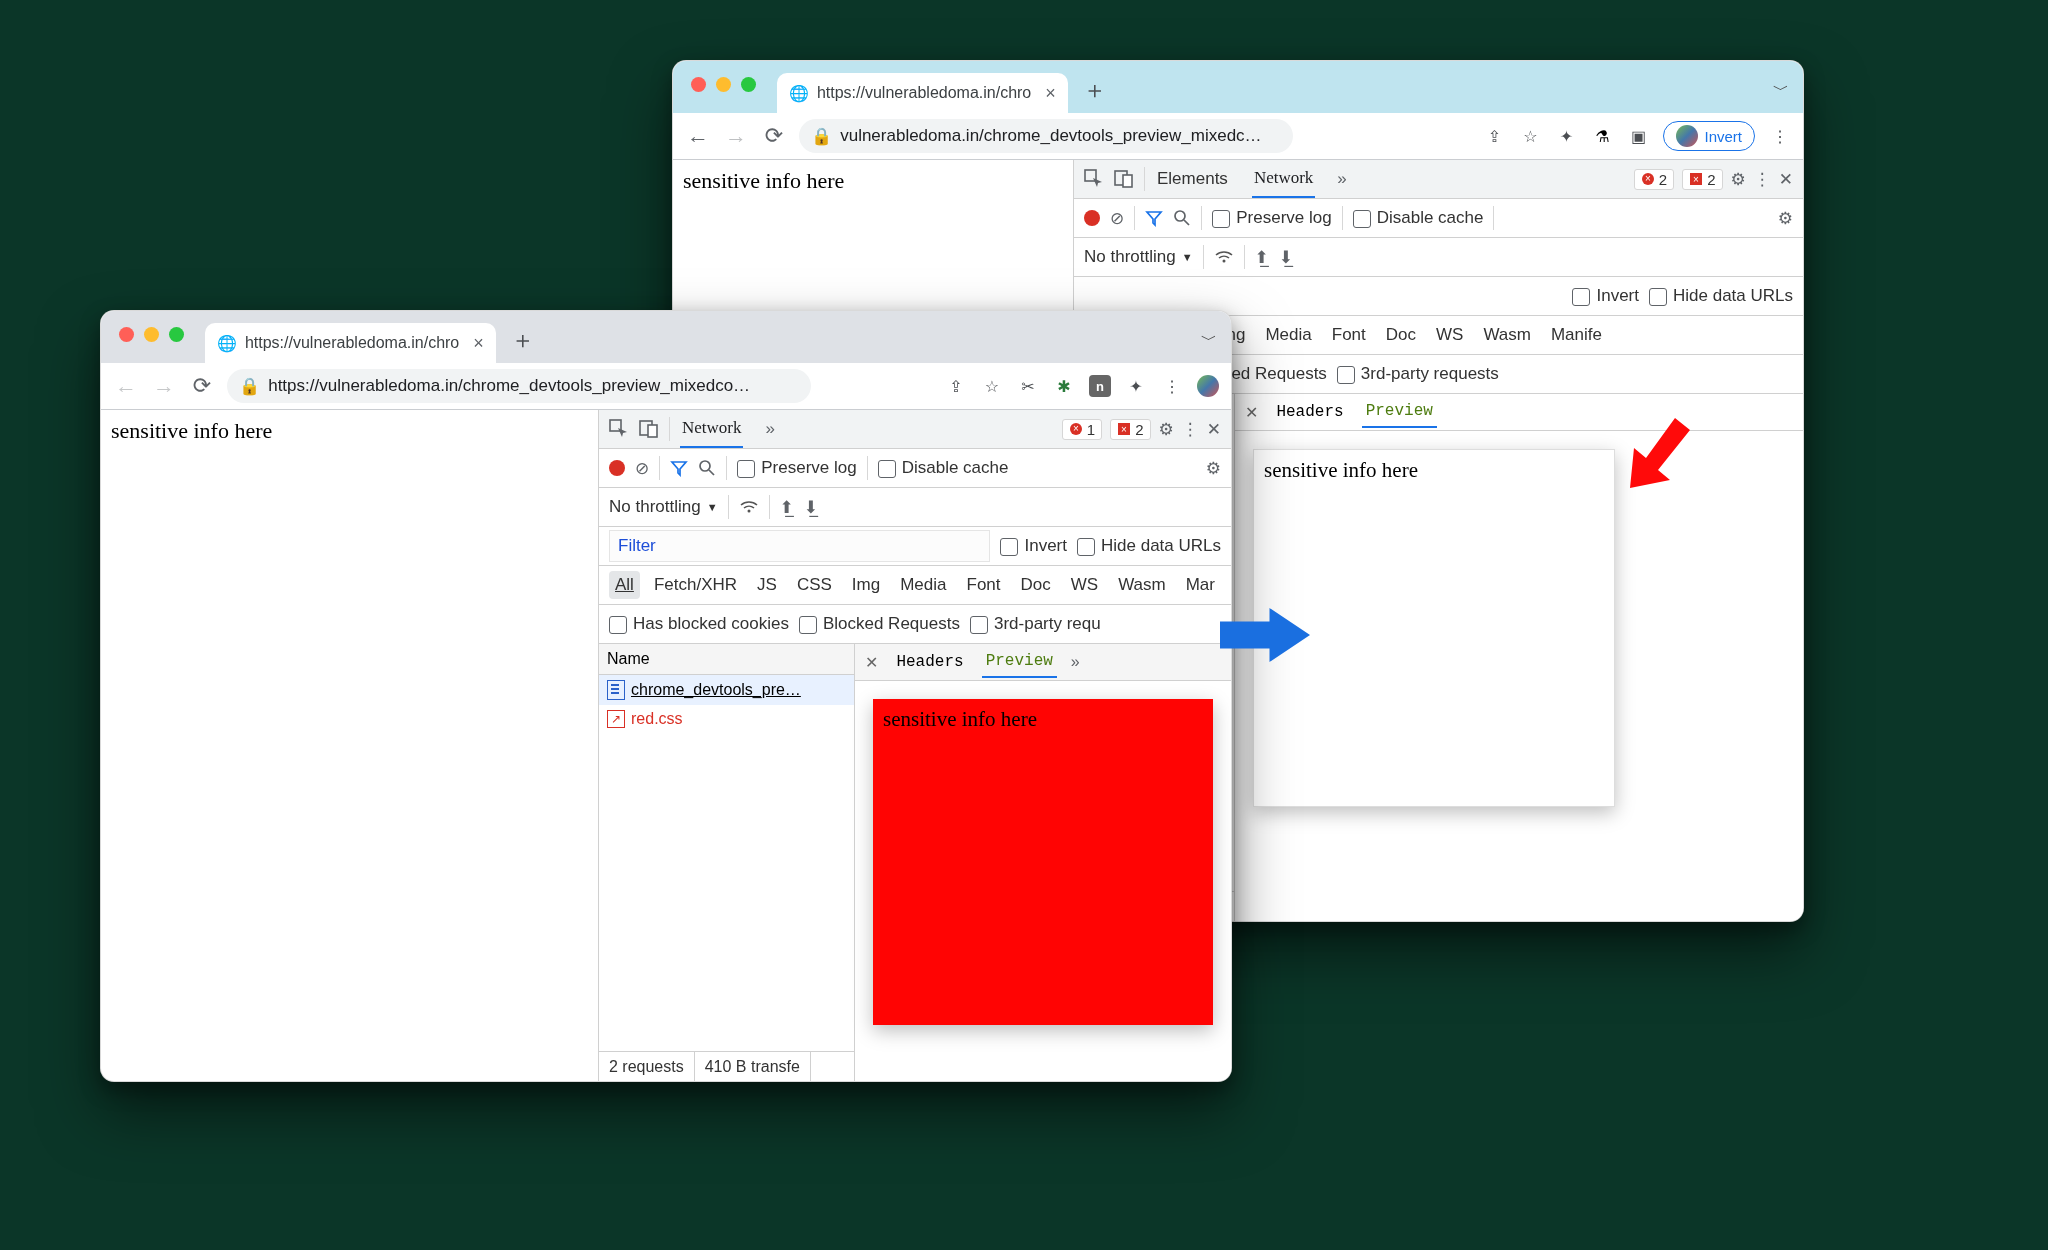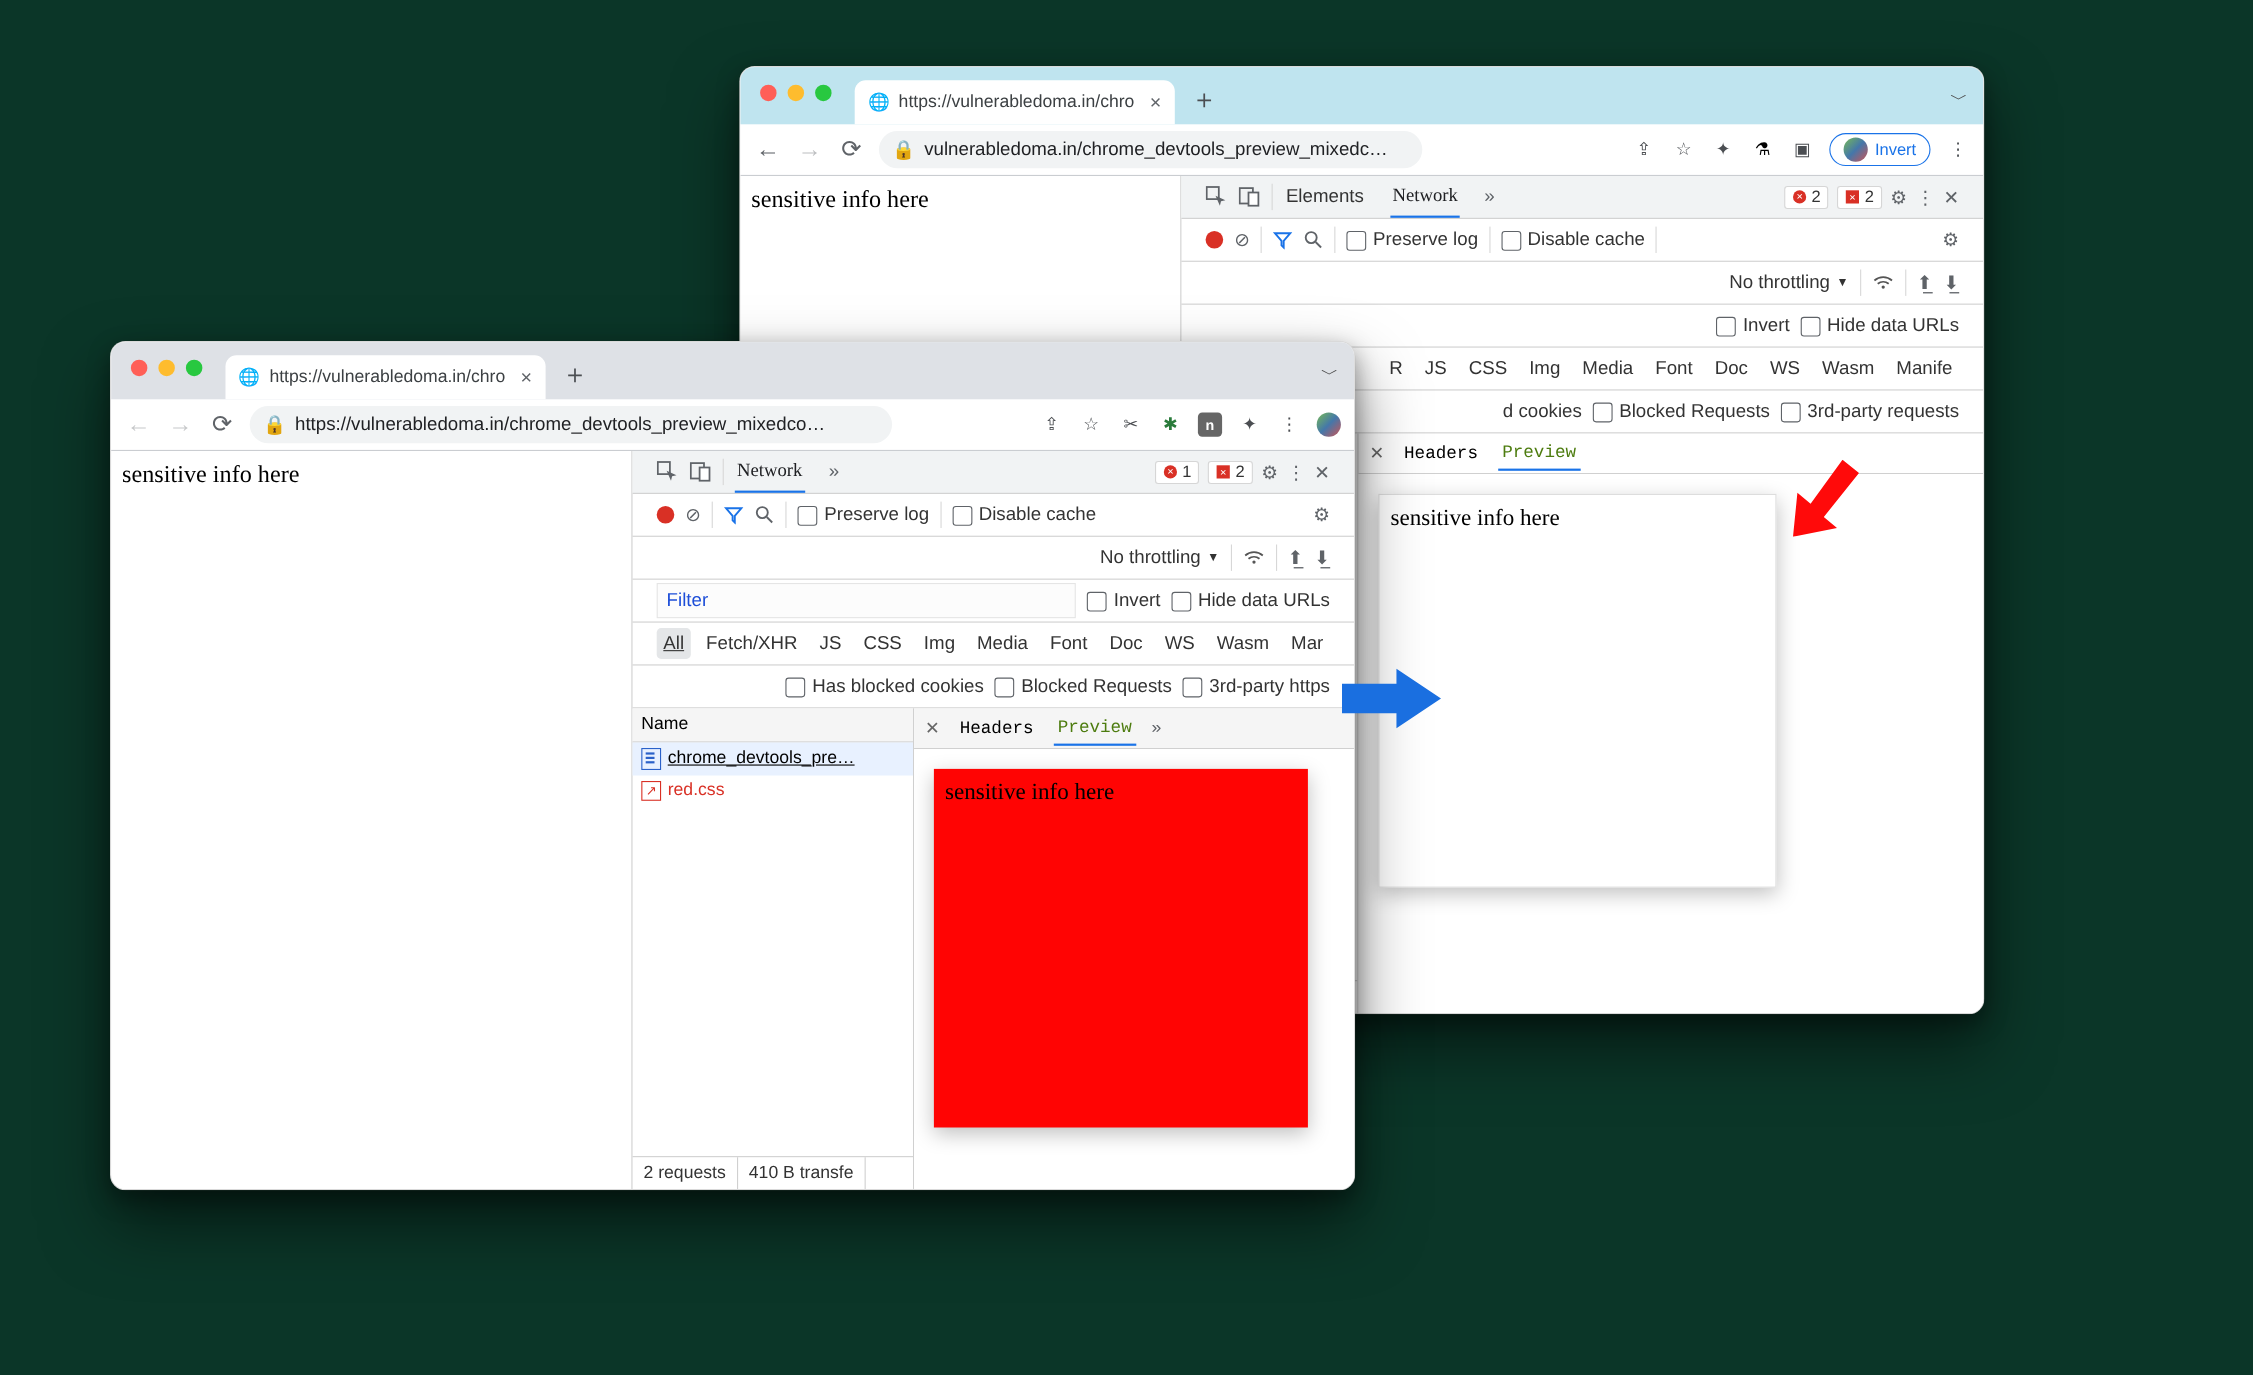--- a/index.html
+++ b/index.html
@@ -31,21 +31,21 @@
   .omnibox .host{color:#202124;}
   .right-icons { margin-left:auto; display:flex; align-items:center; gap:14px; }
   .ico { width:22px; height:22px; display:inline-flex; align-items:center; justify-content:center; color:#4b4e52; }
   .pill { border:1px solid #1a73e8; color:#1a73e8; border-radius:16px; padding:3px 12px; display:flex; align-items:center; gap:6px; font-size:15px;}
   .avatar { width:22px; height:22px; border-radius:50%; background:linear-gradient(135deg,#7b5,#47a,#c55); }
 
   .content { display:flex; height:calc(100% - 98px); }
   .page { padding:8px 10px; font-family:"Times New Roman",serif; font-size:22px; color:#000; }
   .devtools { border-left:1px solid var(--devtools-border); display:flex; flex-direction:column; background:#fff; }
 
-  .dt-row { display:flex; align-items:center; border-bottom:1px solid var(--devtools-border); padding:0 22px; min-height:38px; gap:10px; font-size:17px; color:#333;justify-content:flex-end; }
+  .dt-row { display:flex; align-items:center; border-bottom:1px solid var(--devtools-border); padding:0 10px; min-height:38px; gap:10px; font-size:17px; color:#333; }
   .dt-row.tools { background:var(--devtools-bg); }
   .dt-tabs { display:flex; align-items:center; gap:22px; }
   .dt-tab { padding:8px 2px; color:#333; }
   .dt-tab.active { color:#202124; border-bottom:2px solid var(--tab-active-blue); font-weight:500;font-family:Liberation Serif, serif; }
   .chev { color:#5f6368; }
   .badge { display:inline-flex; align-items:center; gap:4px; background:#fff; border:1px solid #d6d6d6; border-radius:3px; padding:1px 6px; font-size:15px; }
   .badge svg{display:block;}
   .sep { width:1px; height:24px; background:#d7d7d7; }
   .recbtn{ width:16px;height:16px;border-radius:50%;background:#d93025; }
   .iconbtn{ color:#5f6368; display:inline-flex; align-items:center; }
@@ -388,21 +388,21 @@
           <span>Media</span>
           <span>Font</span>
           <span>Doc</span>
           <span>WS</span>
           <span>Wasm</span>
           <span>Mar</span>
         </div>
         <div class="dt-row">
           <label><span class="chk"></span><span>Has blocked cookies</span></label>
           <label><span class="chk"></span><span>Blocked Requests</span></label>
-          <label><span class="chk"></span><span>3rd-party https</span></label>
+          <label><span class="chk"></span><span>3rd-party requ</span></label>
         </div>
         <div class="net-body">
           <div class="reqlist" style="width:255px;">
             <div class="hdr">Name</div>
             <div class="item sel">
               <span class="docico"></span>
               <span>chrome_devtools_pre…</span>
             </div>
             <div class="item" style="color:#d93025;">
               <span class="errico">↗</span>

